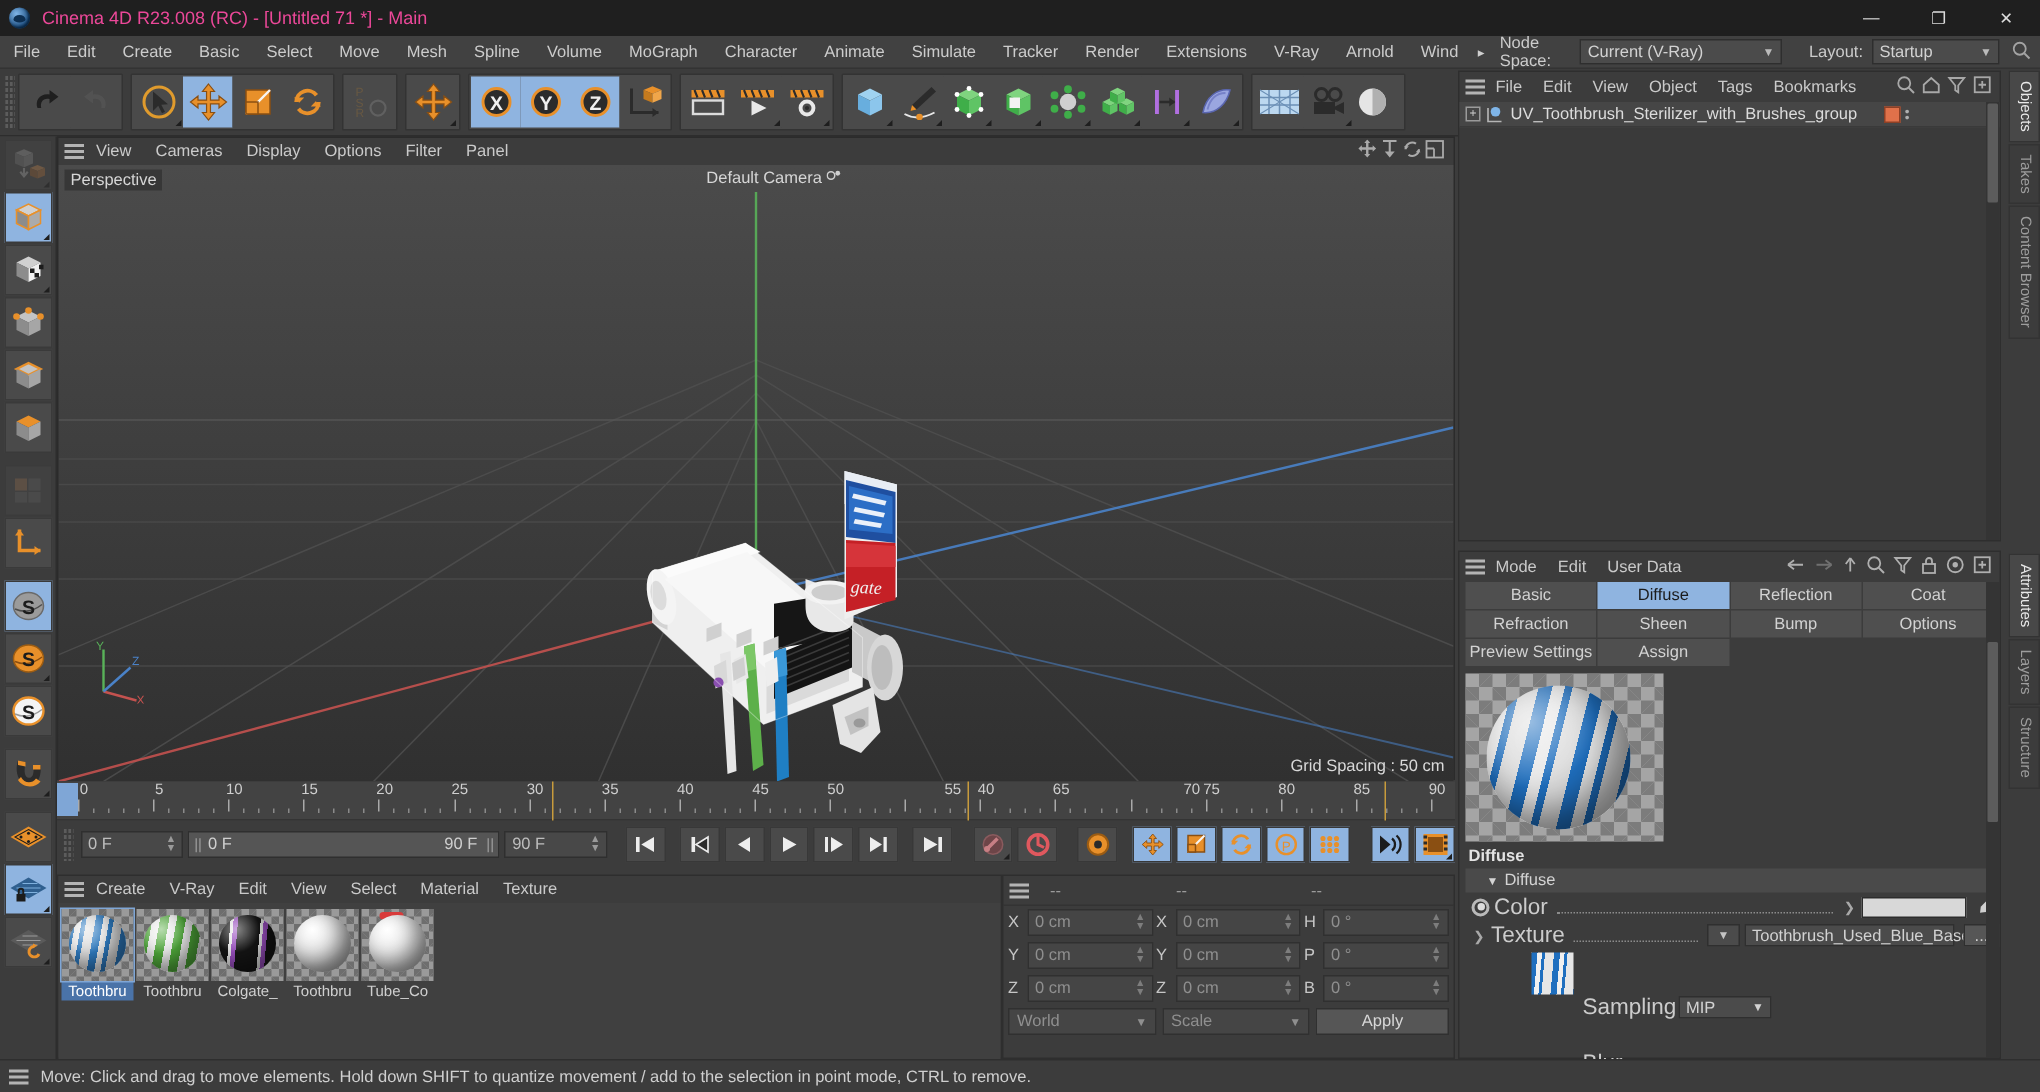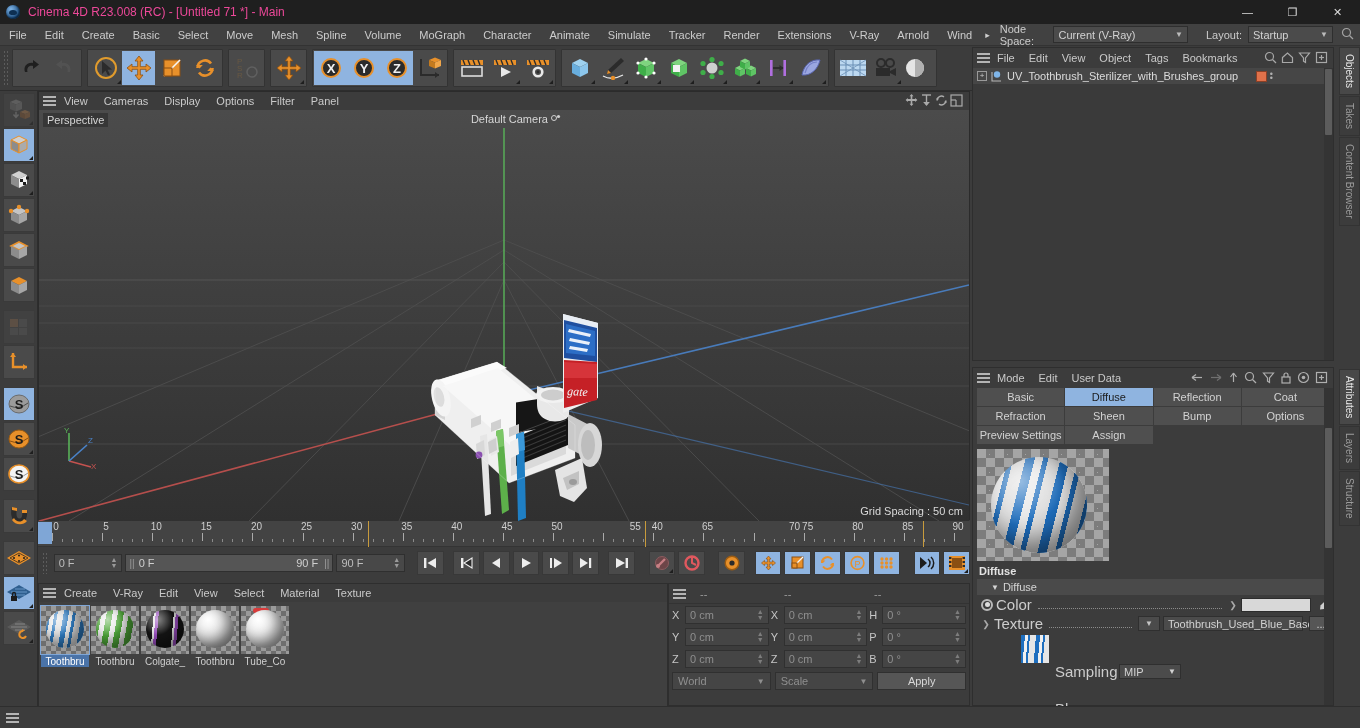--- a/index.html
+++ b/index.html
@@ -1373,14 +1373,15 @@
         </div>
     </div>
   </div>
 
   <div class="statusbar">
     <span class="hamburger">
         <i></i>
         <i></i>
         <i></i>
       </span>
+    <span class="txt">Move: Click and drag to move elements. Hold down SHIFT to quantize movement / add to the selection in point mode, CTRL to remove.</span>
   </div>
 </div>
 
 </body></html>

